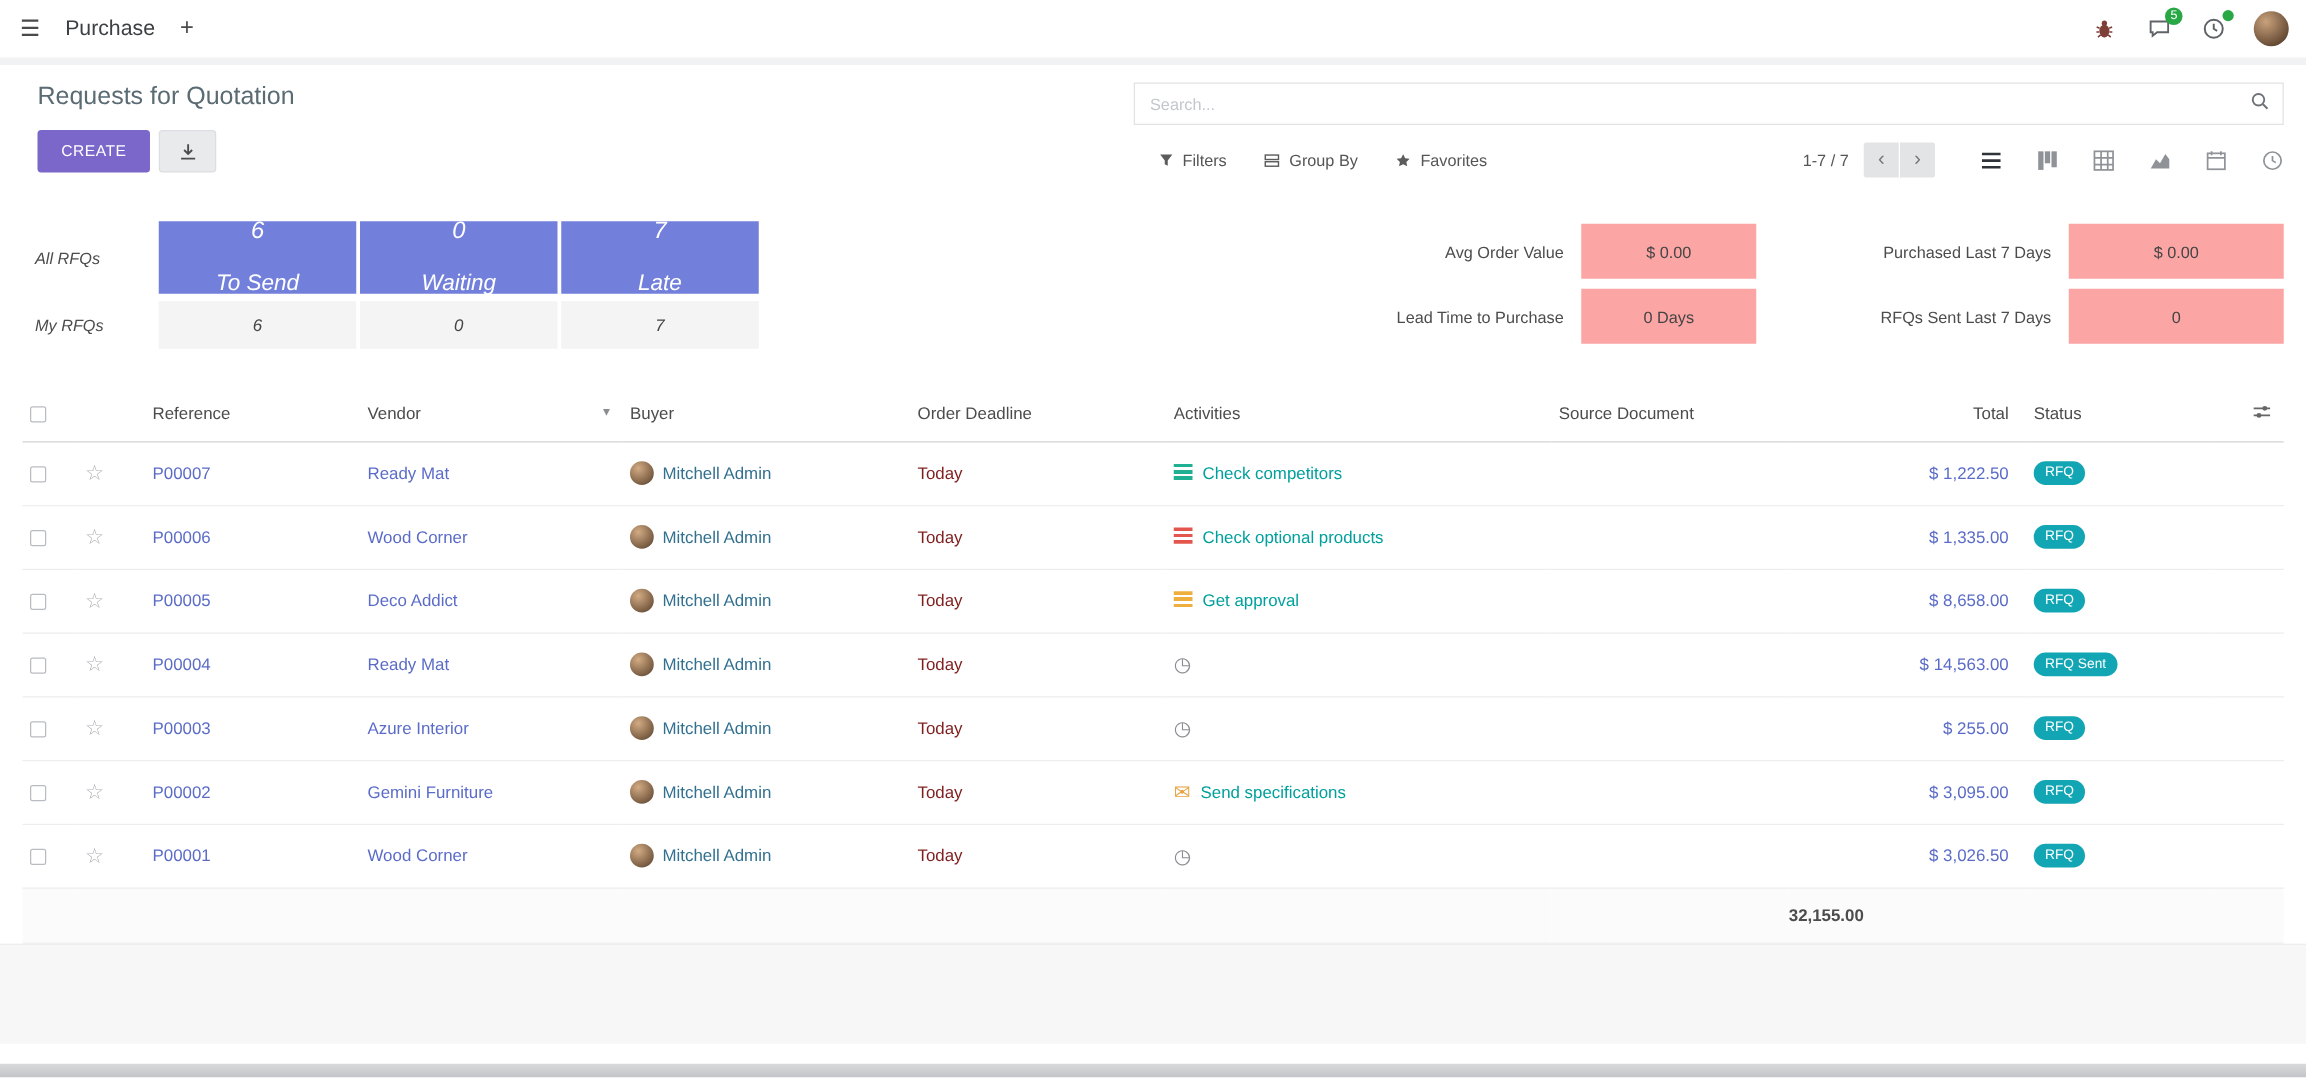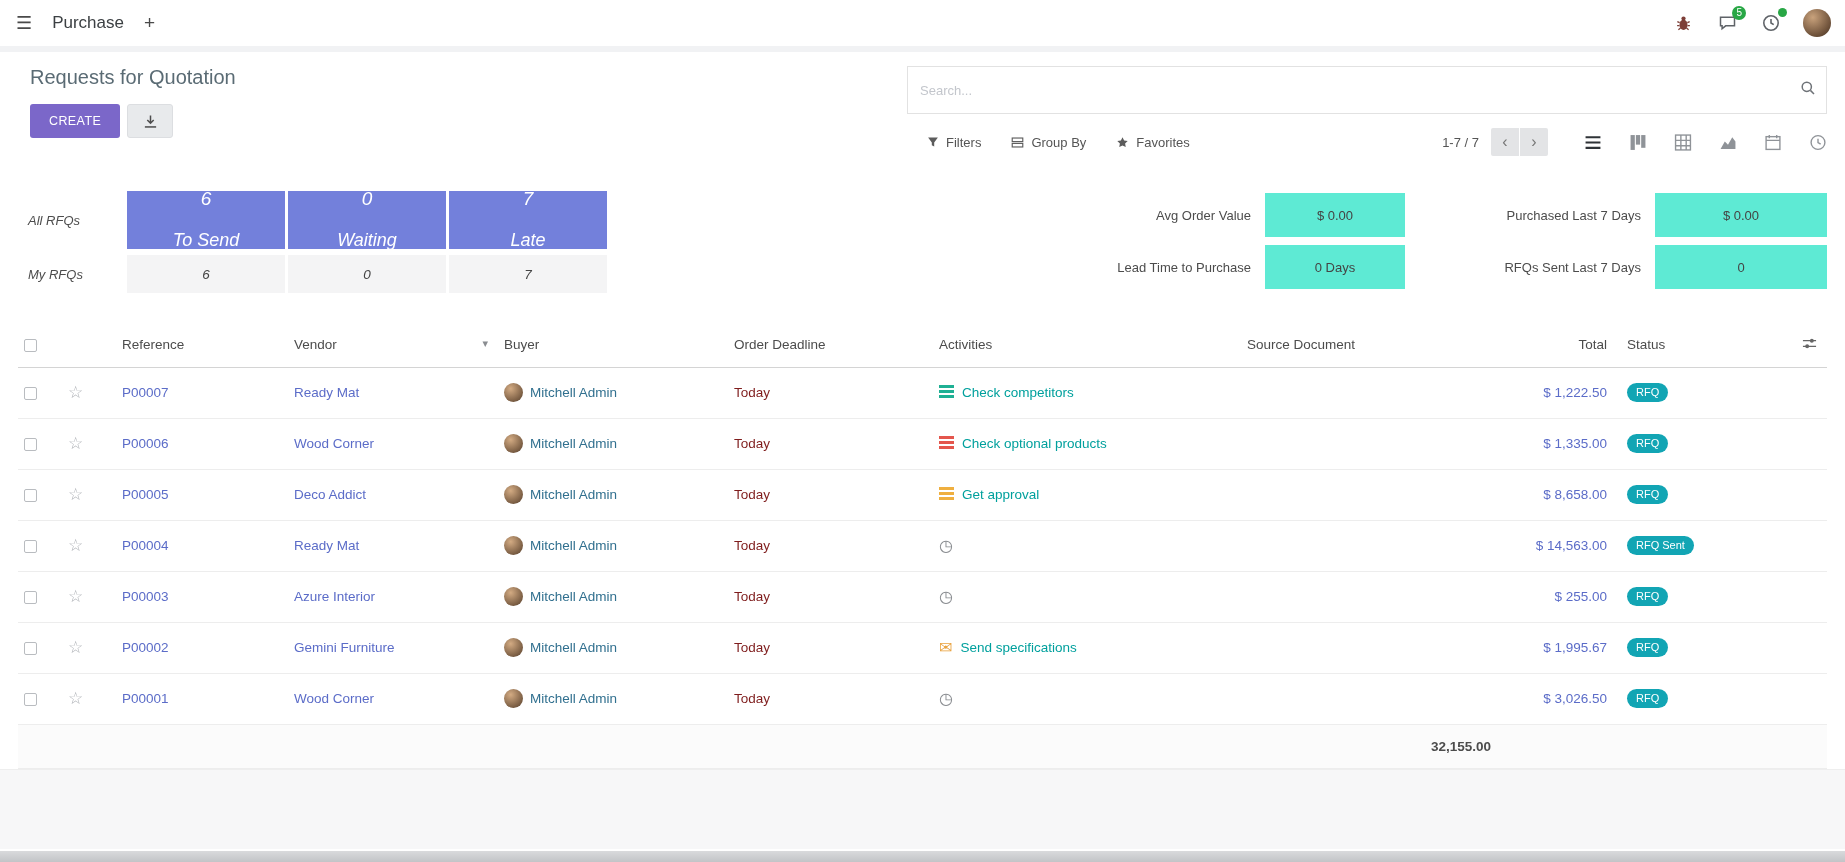--- a/index.html
+++ b/index.html
@@ -20,21 +20,21 @@
   .nav-gap { height: 6px; background: #f1f2f4; }
 
   
   .control-panel { display: flex; justify-content: space-between; padding: 14px 18px 10px 18px; background: #fff; }
   .cp-left { padding-left: 12px; }
   .cp-title { font-size: 20px; font-weight: 400; color: #5a6b74; margin-bottom: 15px; }
   .cp-btns { display: flex; gap: 7px; }
   .btn-create { background: #7b67c9; color: #fff; border: none; border-radius: 3px; font-size: 12.5px; letter-spacing: .4px; padding: 10px 19px; cursor: pointer; font-family: inherit; }
   .btn-download { background: #e8eaec; border: 1px solid #dcdee1; border-radius: 3px; width: 46px; display: flex; align-items: center; justify-content: center; cursor: pointer; }
   .cp-right { width: 920px; display: flex; flex-direction: column; }
-  .searchbox { height: 48px; border: 1px solid #e2e2e2; display: flex; align-items: center; padding: 0 10px 0 12px; background: #fff; }
+  .searchbox { height: 34px; border: 1px solid #e2e2e2; display: flex; align-items: center; padding: 0 10px 0 12px; background: #fff; }
   .searchbox input { flex: 1; border: none; outline: none; font-size: 13px; color: #4c4c4c; font-family: inherit; }
   .searchbox input::placeholder { color: #c3c6cc; }
   .cp-toolbar { display: flex; align-items: center; justify-content: space-between; margin-top: 13px; height: 30px; }
   .filter-group { display: flex; align-items: center; gap: 30px; padding-left: 20px; }
   .tool-btn { display: flex; align-items: center; gap: 7px; font-size: 13px; color: #555; cursor: pointer; }
   .right-tools { display: flex; align-items: center; }
   .pager-text { font-size: 13px; color: #555; margin-right: 12px; }
   .pager-btn { width: 28px; height: 28px; background: #e3e4e6; color: #777; display: flex; align-items: center; justify-content: center; font-size: 16px; cursor: pointer; }
   .pager-btn.prev { border-radius: 2px 0 0 2px; margin-right: 1px; }
   .pager-btn.next { border-radius: 0 2px 2px 0; }
@@ -46,21 +46,21 @@
   
   .dashboard { display: flex; justify-content: space-between; padding: 24px 18px 26px 28px; background: #fff; }
   .dash-left { display: grid; grid-template-columns: 96px 158px 158px 158px; grid-template-rows: 58px 38px; gap: 6px 3px; align-items: center; font-style: italic; }
   .dash-row-label { font-size: 13px; color: #4c4c4c; }
   .tile { background: #7380db; color: #fff; height: 58px; display: flex; flex-direction: column; align-items: center; justify-content: center; cursor: pointer; }
   .tile .tile-count { font-size: 19px; line-height: 1.1; }
   .tile .tile-label { font-size: 18px; margin-top: 20px; }
   .mybox { background: #f4f4f5; height: 38px; display: flex; align-items: center; justify-content: center; font-size: 13.5px; color: #444; cursor: pointer; }
   .dash-right { display: grid; grid-template-columns: 190px 140px 250px 172px; grid-template-rows: 44px 44px; gap: 8px 0; align-items: center; margin-top: 2px; }
   .stat-label { text-align: right; padding-right: 14px; font-size: 13px; color: #4c4c4c; }
-  .stat-box { background: #5eead4; height: 44px; display: flex; align-items: center; justify-content: center; font-size: 13px; color: #444; }
+  .stat-box { background: #fca5a5; height: 44px; display: flex; align-items: center; justify-content: center; font-size: 13px; color: #444; }
 
   
   .listview { margin: 4px 18px 0 18px; }
   table { width: 1809px; border-collapse: collapse; table-layout: fixed; font-size: 13.5px; }
   thead th { height: 44px; text-align: left; font-weight: 400; color: #4c4c4c; border-bottom: 1px solid #d4d4d4; padding: 0 6px; cursor: pointer; }
   thead th.col-total { text-align: right; padding-right: 14px; }
   tbody td { height: 51px; border-bottom: 1px solid #ededed; padding: 0 6px; vertical-align: middle; }
   tfoot td { height: 44px; background: #fbfbfb; border-bottom: 1px solid #ededed; }
   .col-ref-pad { padding-left: 14px; }
   .cb { display: inline-block; width: 13px; height: 13px; border: 1px solid #b9bcc0; border-radius: 2px; background: #fff; cursor: pointer; vertical-align: middle; }
@@ -347,21 +347,21 @@
     </tr>
     <tr>
       <td><span class="cb"></span></td>
       <td><span class="star">☆</span></td>
       <td class="col-ref-pad"><span class="link">P00002</span></td>
       <td><span class="link">Gemini Furniture</span></td>
       <td><span class="avatar-sm"></span><span class="buyer-link">Mitchell Admin</span></td>
       <td><span class="today">Today</span></td>
       <td><span class="act-icon" data-icon="mail"></span><span class="act-label">Send specifications</span></td>
       <td></td>
-      <td class="col-total-cell"><span>$ 1,995.67</span></td>
+      <td class="col-total-cell"><span>$ 3,095.00</span></td>
       <td><span class="pill">RFQ</span></td>
       <td></td>
     </tr>
     <tr>
       <td><span class="cb"></span></td>
       <td><span class="star">☆</span></td>
       <td class="col-ref-pad"><span class="link">P00001</span></td>
       <td><span class="link">Wood Corner</span></td>
       <td><span class="avatar-sm"></span><span class="buyer-link">Mitchell Admin</span></td>
       <td><span class="today">Today</span></td>

